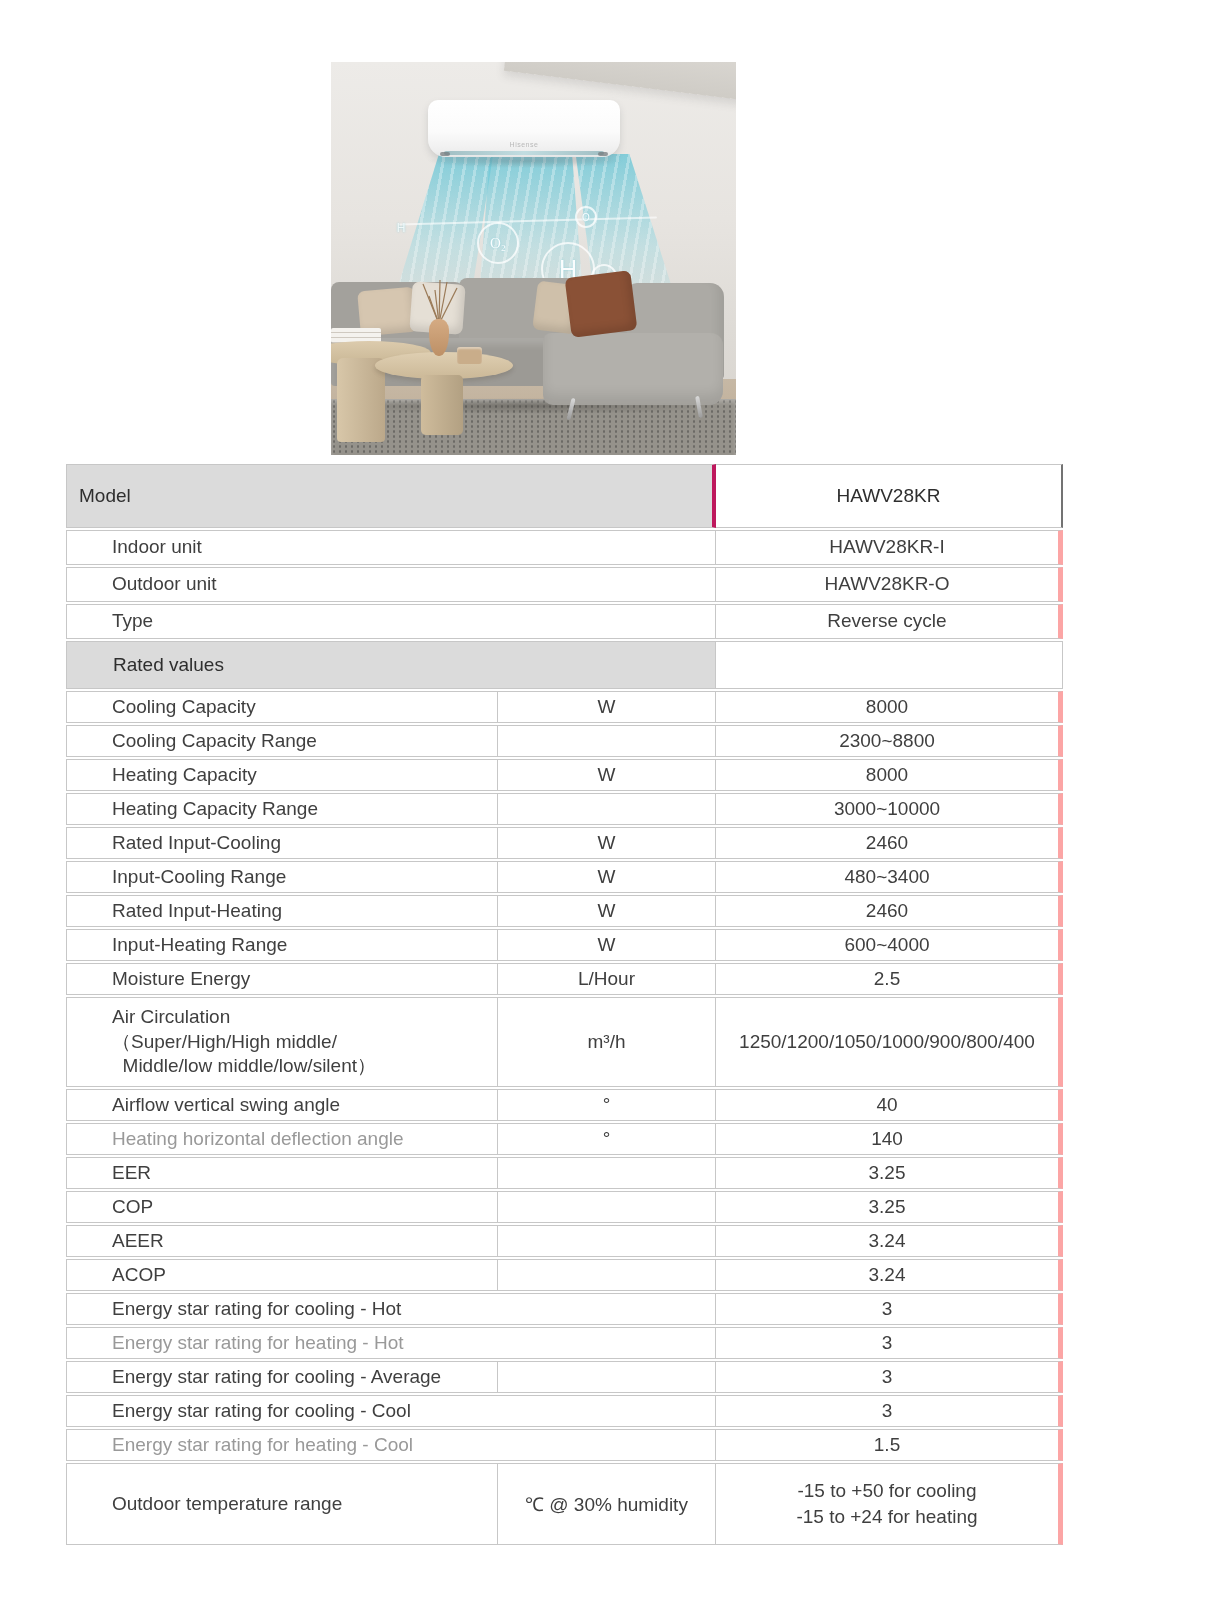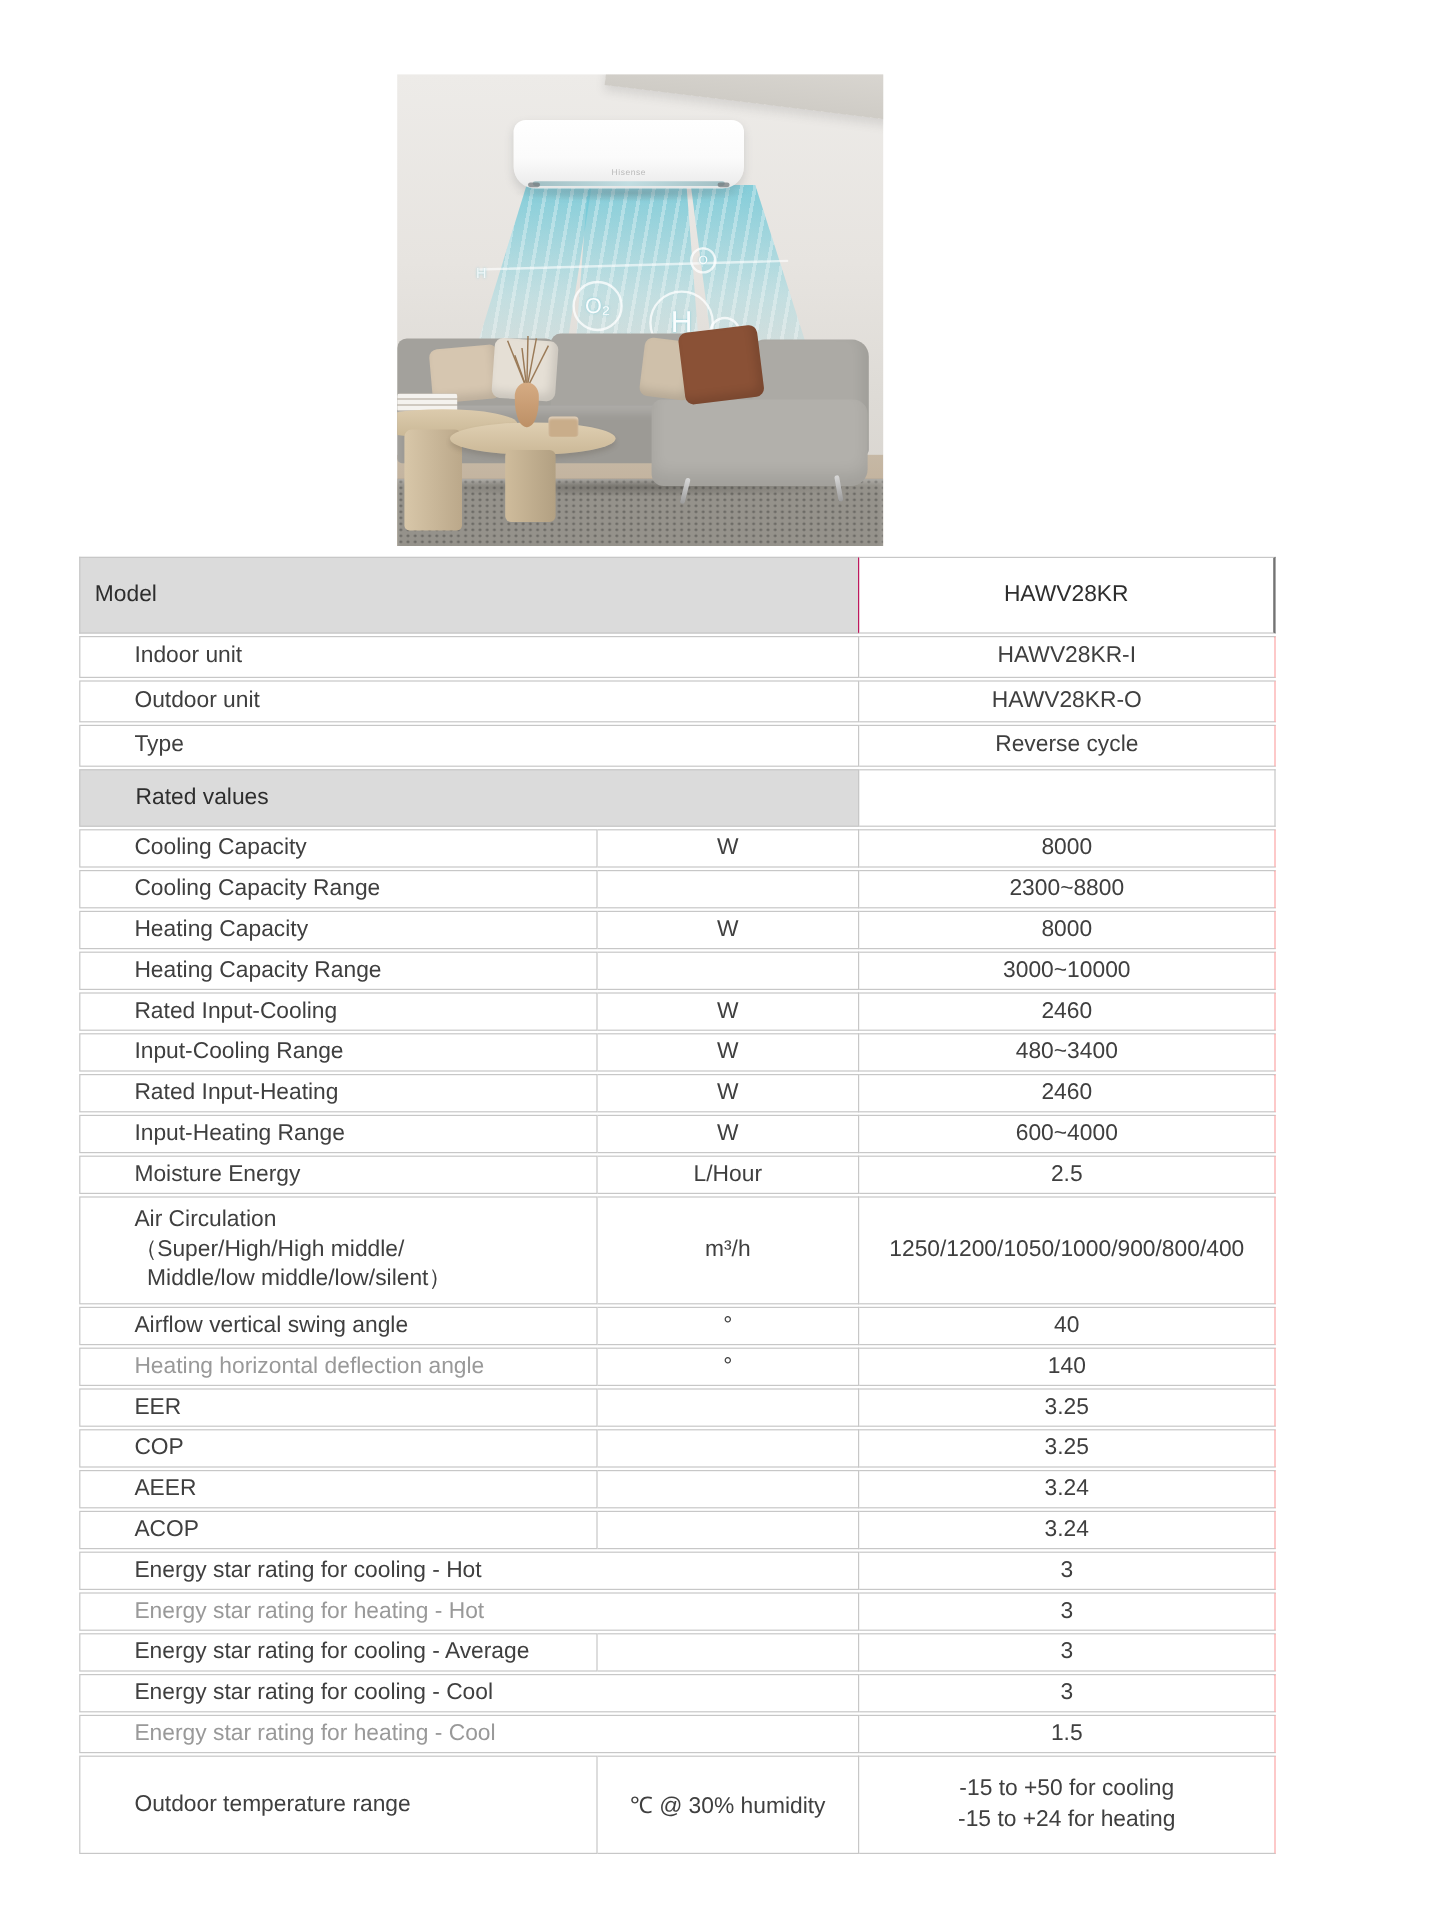--- a/index.html
+++ b/index.html
@@ -34,21 +34,21 @@
   }
   .stream-left  { left:56px;  width:118px; clip-path:polygon(44% 0, 90% 0, 68% 100%, 0 100%); }
   .stream-mid   { left:146px; width:108px; clip-path:polygon(12% 0, 88% 0, 100% 100%, 0 100%); }
   .stream-right { left:230px; width:122px; clip-path:polygon(12% 0, 56% 0, 100% 100%, 30% 100%); }
   .flow-line { left:68px; top:158px; width:258px; height:2px; background:rgba(255,255,255,.6);
     transform:rotate(-1.6deg); border-radius:2px; }
 
   .particle { display:flex; align-items:center; justify-content:center; border-radius:50%;
     color:rgba(255,255,255,.95); text-shadow:0 0 2px rgba(120,205,220,.8); }
   .p-circle { border:2px solid rgba(255,255,255,.75); }
-  .p-o2 { left:146px; top:172px; width:38px; height:38px; font-size:18px; }
+  .p-o2 { left:146px; top:160px; width:38px; height:38px; font-size:15px;font-family:Liberation Serif, serif; }
   .p-h  { left:210px; top:180px; width:50px; height:50px; font-size:25px; border-width:2.5px; }
   .p-hp { left:178px; top:208px; width:24px; height:24px; font-size:12px; }
   .p-plus { left:260px; top:202px; width:22px; height:22px; font-size:14px; }
   .p-h2 { left:60px; top:156px; width:20px; height:20px; font-size:12px; color:rgba(255,255,255,.8); }
   .p-o  { left:244px; top:144px; width:18px; height:18px; font-size:10px; }
 
   .floor { left:0; bottom:0; width:405px; height:76px; background:linear-gradient(180deg,#c6b8a5,#baa archaic);}
   .floor { background:linear-gradient(180deg,#c6b8a5 0%,#bca990 100%); }
   .rug { left:0; bottom:0; width:405px; height:56px;
     background-color:#95928b;
@@ -94,30 +94,30 @@
   
   table.spec { position:absolute; left:66px; top:462px; width:997px;
     border-collapse:separate; border-spacing:0 2px; table-layout:fixed;
     color:#3f3f3f; }
   table.spec td { border-top:1px solid #c7c7c7; border-bottom:1px solid #c7c7c7;
     vertical-align:middle; font-size:19px; overflow:hidden; }
   td.c-label { border-left:1px solid #c7c7c7; border-right:1px solid #c7c7c7;
     padding-left:45px; text-align:left; white-space:pre-line; line-height:1.3; }
   td.c-label.prewrap { white-space:pre-wrap; }
   td.c-unit { border-right:1px solid #c7c7c7; text-align:center; }
-  td.c-value { border-right:1px solid #fca5a5; text-align:center; white-space:pre-line; line-height:1.38; }
+  td.c-value { border-right:5px solid #fca5a5; text-align:center; white-space:pre-line; line-height:1.38; }
   tr.spec-row td { height:28px; }
   tr.model-row td { height:31px; }
   tr.r-air td { height:86px; }
   tr.r-temp td { height:78px; }
   .muted { color:#999999; }
 
   tr.hdr td { height:60px; }
   td.hdr-label { background:#dbdbdb; font-size:30px; color:#2e2e2e; padding-left:12px;
-    border-left:1px solid #c7c7c7; border-right:1px solid #be185d; }
+    border-left:1px solid #c7c7c7; border-right:4px solid #be185d; }
   td.hdr-value { font-size:28px; color:#2e2e2e; text-align:center; border-right:2px solid #737373; }
 
   tr.sec td { height:44px;padding-left:46px; }
   td.sec-label { background:#dbdbdb; font-size:24px; color:#2e2e2e; padding-left:12px;
     border-left:1px solid #c7c7c7; border-right:1px solid #c7c7c7; }
   td.sec-value { border-right:1px solid #c7c7c7; }
 </style>
 </head>
 <body>
 

